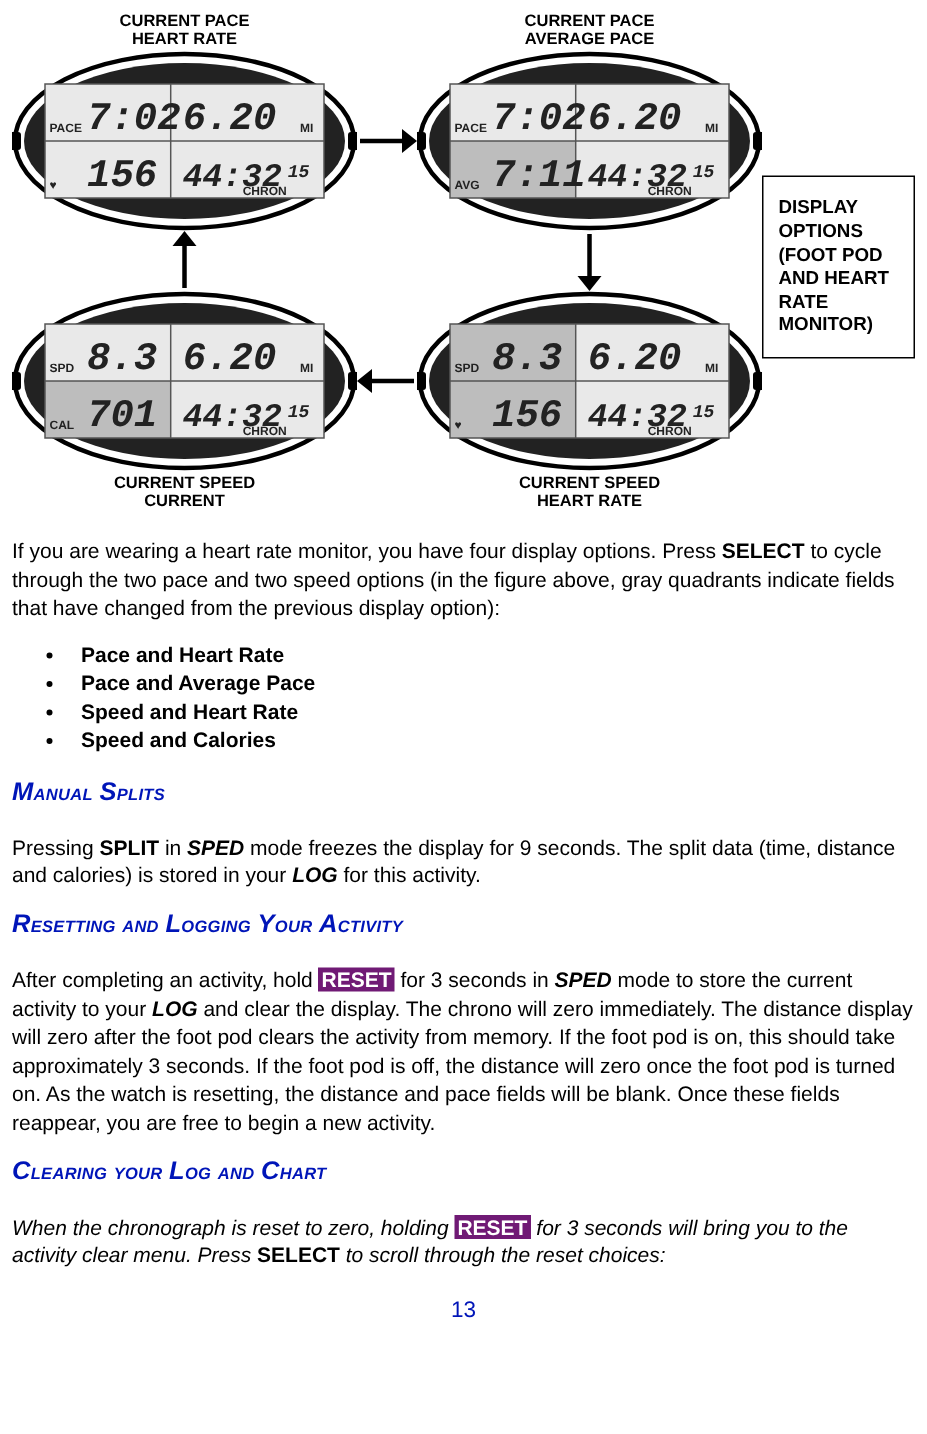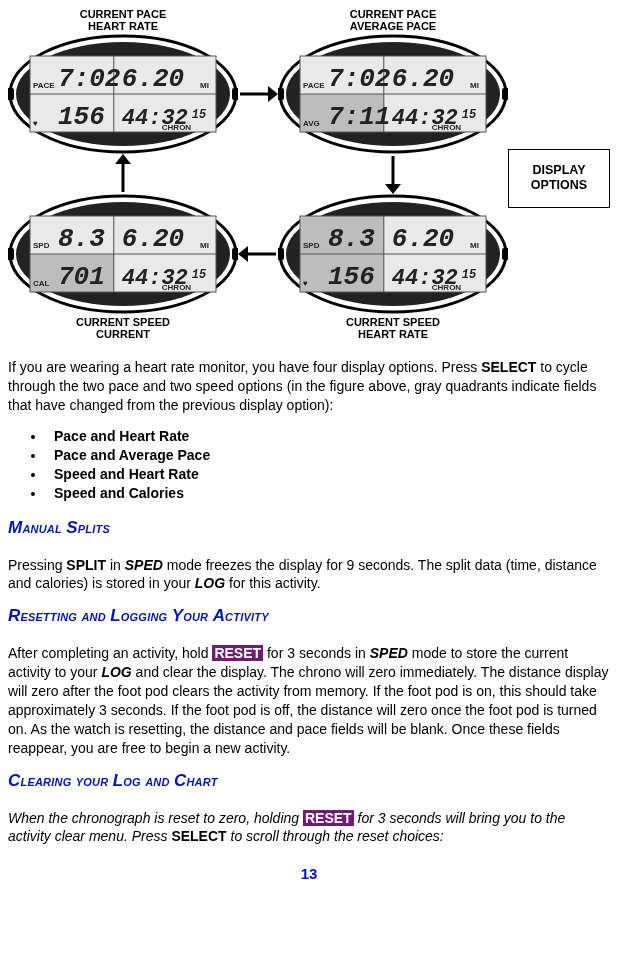--- a/index.html
+++ b/index.html
@@ -36,21 +36,21 @@
   }
   .arrow svg { display:block; margin:auto; }
   .arrow-right { grid-column: 2; }
   .arrow-down { grid-column: 3; }
   .arrow-left { grid-column: 2; }
   .arrow-up { grid-column: 1; }
   .caption-box {
     border: 1.5px solid #000;
     font-weight: bold;
     font-size: 12.5px;
-    text-align: center;
+    text-align: left;
     padding: 13px 10px;
     margin-top: 8px;
     line-height: 1.25;
   }
   p { margin: 16px 0 12px 0; }
   ul.bullets {
     list-style: disc;
     margin: 0 0 14px 38px;
     padding: 0;
   }
@@ -69,21 +69,21 @@
   .bolditalic { font-weight: bold; font-style: italic; }
   .inverse {
     background: #701a75;
     color: #fff;
     font-weight: bold;
     padding: 0 2px;
   }
   .italic-para { font-style: italic; }
   .page-num {
     color: #0015b8;
-    font-weight: bold;
+    font-weight: normal;
     text-align: center;
     font-size: 15px;
     margin-top: 18px;
   }
 </style>
 </head>
 <body>
 
 <div class="figure-area">
 
@@ -224,21 +224,21 @@
     <div class="watch-label">
       <span>CURRENT SPEED</span><br><span>CURRENT</span>
     </div>
     <div></div>
     <div class="watch-label">
       <span>CURRENT SPEED</span><br><span>HEART RATE</span>
     </div>
   </div>
 
   <div class="caption-box">
-    <span>DISPLAY OPTIONS</span><br>
+    <span>DISPLAY OPTIONS</span><br><span>(FOOT POD AND HEART RATE MONITOR)</span>
   </div>
 </div>
 
 <p>
   <span>If you are wearing a heart rate monitor, you have four display options.  Press </span><span class="bold">SELECT</span><span> to cycle through the two pace and two speed options (in the figure above, gray quadrants indicate fields that have changed from the previous display option):</span>
 </p>
 
 <ul class="bullets">
   <li>Pace and Heart Rate</li>
   <li>Pace and Average Pace</li>

